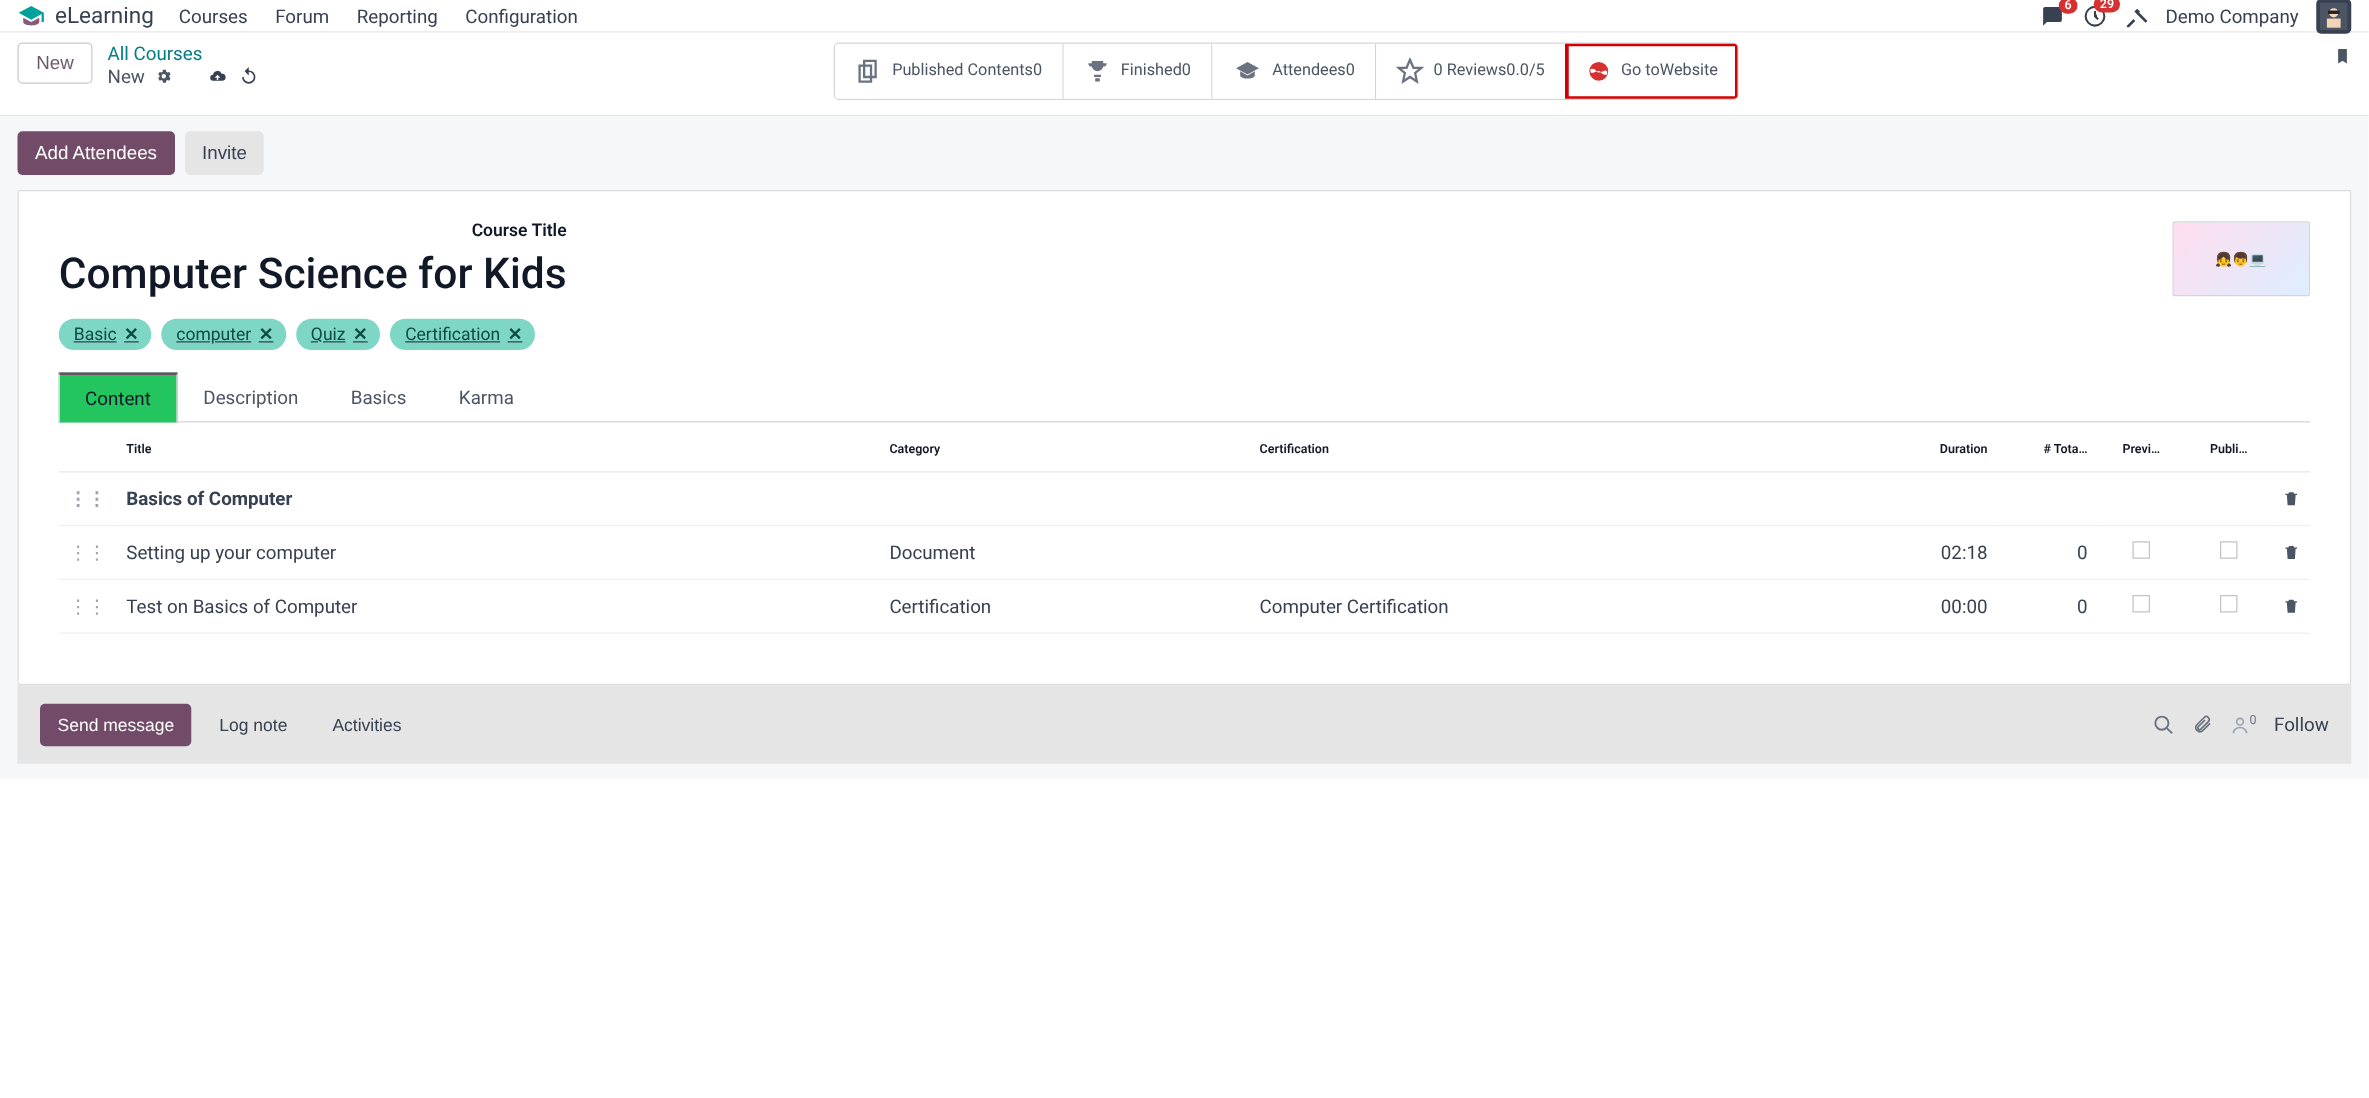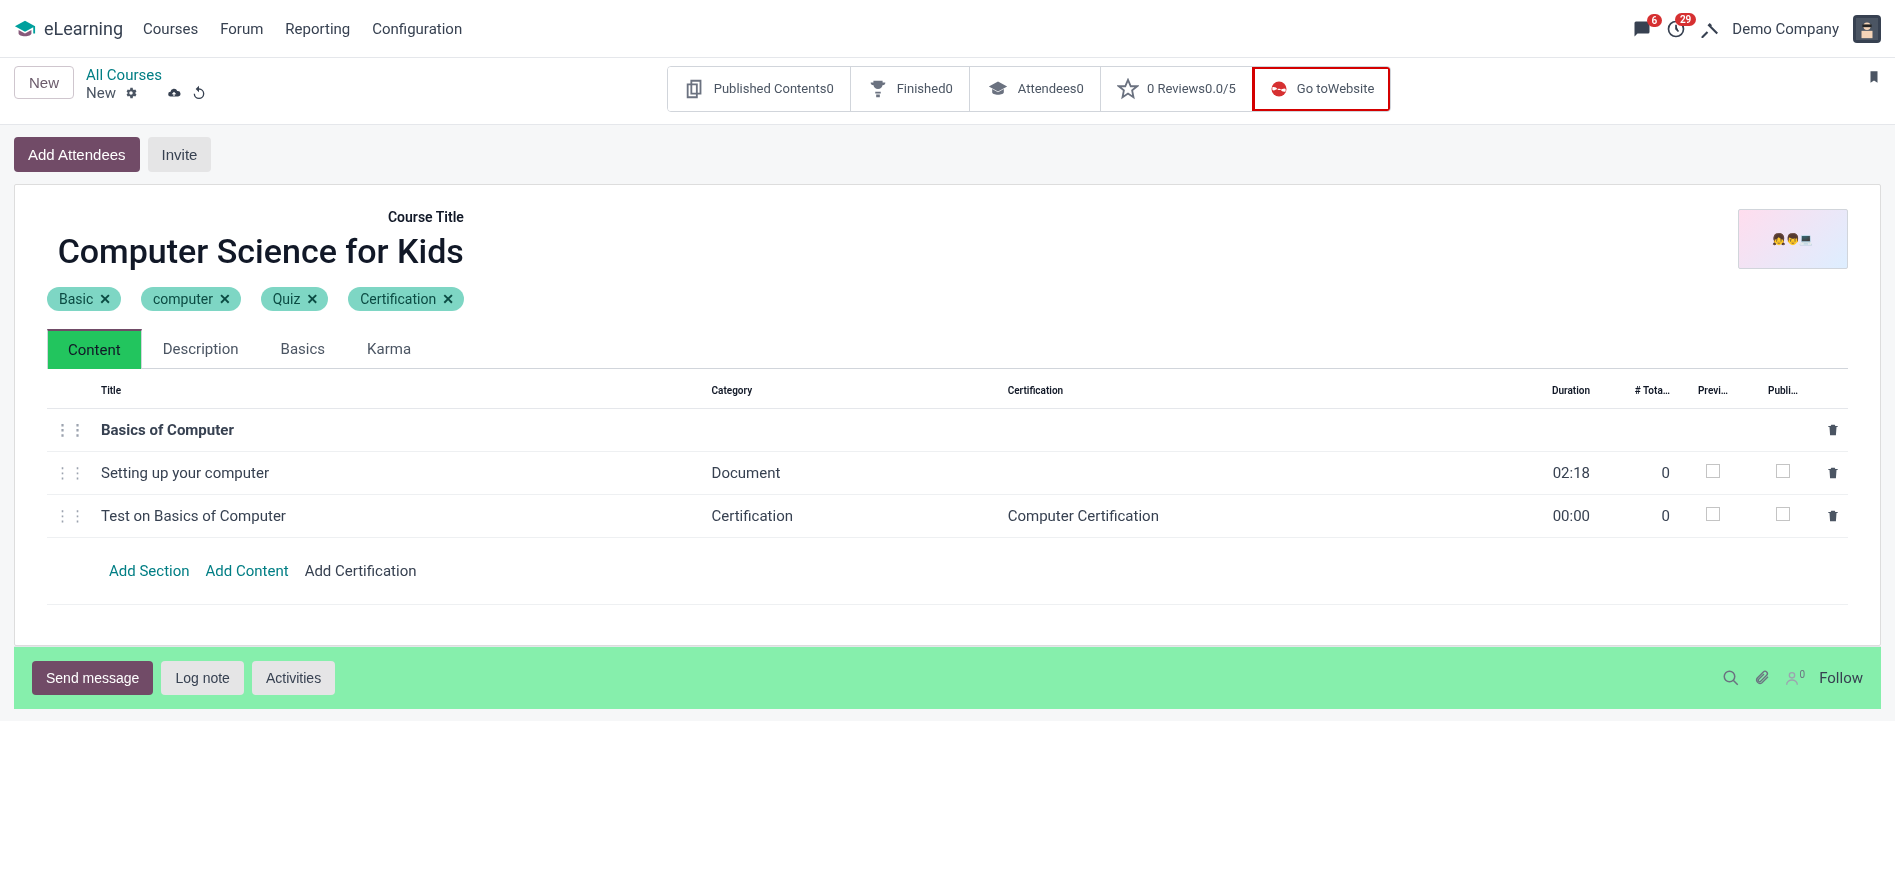--- a/index.html
+++ b/index.html
@@ -1,19 +1,19 @@
 <!DOCTYPE html>
 <html><head>
 <meta charset="utf-8">
 <style>
 * { box-sizing: border-box; margin: 0; padding: 0; }
 body { font-family: -apple-system, BlinkMacSystemFont, "Segoe UI", Roboto, sans-serif; font-size: 14px; color: #374151; background: #fff; }
 
 
-.topnav { display: flex; align-items: center; padding: 6px 14px; border-bottom: 1px solid #e5e7eb; height: 58px; }
+.topnav { display: flex; align-items: center; padding: 6px 14px; border-bottom: 1px solid #e5e7eb; height: 26px; }
 .brand-icon { width: 22px; height: 22px; margin-right: 8px; }
 .brand-name { font-size: 18px; color: #374151; margin-right: 20px; }
 .nav-links { display: flex; gap: 22px; }
 .nav-links a { color: #374151; text-decoration: none; font-size: 15px; }
 .topnav-right { margin-left: auto; display: flex; align-items: center; gap: 14px; }
 .badge-wrap { position: relative; display: inline-flex; }
 .badge { position: absolute; top: -6px; right: -10px; background: #d63031; color: #fff; font-size: 10px; border-radius: 9px; padding: 1px 5px; font-weight: 600; }
 .company { font-size: 15px; color: #374151; }
 .avatar { width: 28px; height: 28px; border-radius: 4px; background: #374151; display: flex; align-items: center; justify-content: center; }
 
@@ -40,21 +40,21 @@
 .btn-row { display: flex; gap: 8px; margin-bottom: 12px; }
 .btn-primary { background: #714B67; color: #fff; border: none; padding: 9px 14px; border-radius: 4px; font-size: 15px; cursor: pointer; }
 .btn-secondary { background: #e5e5e6; color: #374151; border: none; padding: 9px 14px; border-radius: 4px; font-size: 15px; cursor: pointer; }
 
 .sheet { background: #fff; border: 1px solid #ddd; border-radius: 2px; padding: 24px 32px 40px; }
 .sheet-head { display: flex; justify-content: space-between; align-items: flex-start; text-align: right; }
 .field-label { font-size: 14px; color: #111827; font-weight: 600; margin-bottom: 6px; }
 .course-title { font-size: 34px; color: #111827; font-weight: 500; margin-bottom: 16px; }
 .thumb { width: 110px; height: 60px; border: 1px solid #d1d5db; border-radius: 2px; background: linear-gradient(135deg,#fde,#def); display:flex; align-items:center; justify-content:center; font-size:11px; color:#999;}
 
-.tags { display: flex; gap: 20px; margin-bottom: 18px; flex-wrap: wrap; }
+.tags { display: flex; gap: 8px; margin-bottom: 18px; flex-wrap: wrap; text-decoration: underline; }
 .tag { background: #7ed6c4; color: #0b4b43; padding: 4px 10px 4px 12px; border-radius: 14px; font-size: 14px; display: inline-flex; align-items: center; gap: 6px; }
 .tag .x { cursor: pointer; font-weight: 600; }
 
 .tabs { display: flex; border-bottom: 1px solid #d1d5db; }
 .tab { padding: 10px 20px; font-size: 15px; color: #4b5563; cursor: pointer; border: 1px solid transparent; border-bottom: none; }
 .tab.active { border-color: #d1d5db; border-top: 2px solid #714B67; background: #22c55e; margin-bottom: -1px; color: #111827; }
 
 table.content { width: 100%; border-collapse: collapse; margin-top: 4px; }
 table.content th { text-align: left; font-weight: 600; font-size: 10px; color: #111827; padding: 12px 8px; border-bottom: 1px solid #e5e7eb; }
 table.content th.r, table.content td.r { text-align: right; }
@@ -63,21 +63,21 @@
 .handle { color: #9ca3af; cursor: grab; }
 .section-row td { font-weight: 700; color: #111827; }
 .trash { color: #4b5563; cursor: pointer; }
 .chk { width: 14px; height: 14px; border: 1px solid #c4c4c4; display: inline-block; }
 
 .add-links { padding: 12px 8px; display: flex; gap: 16px; }
 .add-links a { color: #017e84; text-decoration: none; font-size: 15px; }
 .add-links a.muted { color: #374151; }
 
 
-.chatter { display: flex; align-items: center; padding: 14px 18px; border-top: 1px solid #e5e7eb; background:#86efac;}
+.chatter { display: flex; align-items: center; padding: 14px 18px; border-top: 1px solid #e5e7eb; background:#e5e5e5;}
 .chatter .btn-primary, .chatter .btn-secondary { font-size: 14px; }
 .chatter-right { margin-left: auto; display: flex; align-items: center; gap: 14px; color: #6b7280; }
 .follow { color: #374151; font-size: 15px; }
 
 svg { display: block; }
 .sup { font-size: 10px; vertical-align: super; }
 </style>
 </head>
 <body>
 
@@ -288,30 +288,20 @@
           <td>Certification</td>
           <td>Computer Certification</td>
           <td class="r">00:00</td>
           <td class="r">0</td>
           <td class="c"><span class="chk"></span></td>
           <td class="c"><span class="chk"></span></td>
           <td class="c"><span class="trash"><svg width="14" height="16" viewBox="0 0 24 24">
                   <path fill="#4b5563" d="M6 7h12l-1 14H7L6 7zm3-4h6l1 2h4v2H4V5h4l1-2z"></path>
                 </svg></span></td>
         </tr>
-        <tr>
-          <td></td>
-          <td colspan="8">
-            <div class="add-links">
-              <a href="#">Add Section</a>
-              <a href="#">Add Content</a>
-              <a href="#" class="muted">Add Certification</a>
-            </div>
-          </td>
-        </tr>
       </tbody>
     </table>
   </div>
 
   <div class="chatter">
     <div style="display:flex; gap:8px">
       <button class="btn-primary">Send message</button>
       <button class="btn-secondary">Log note</button>
       <button class="btn-secondary">Activities</button>
     </div>

